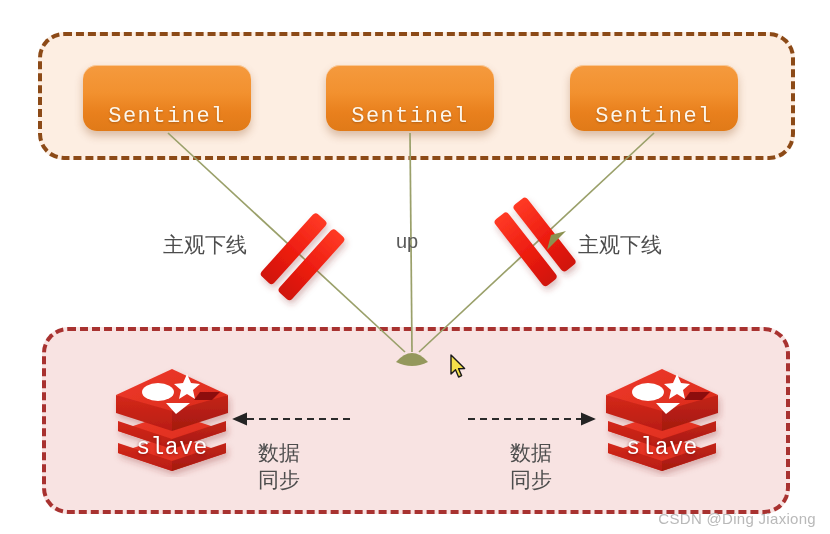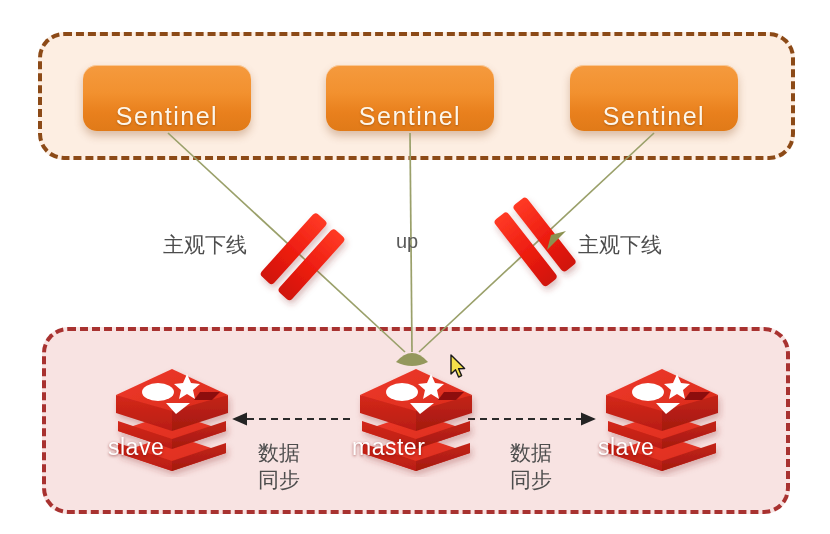--- a/index.html
+++ b/index.html
@@ -50,22 +50,22 @@
     border-radius: 14px;
     background: linear-gradient(180deg, #f59a3e 0%, #f2912f 42%, #e9801d 72%, #e07a18 100%);
     box-shadow: 0 5px 9px rgba(140, 74, 23, 0.30),
                 inset 0 1px 0 rgba(255,255,255,0.45);
     display: flex;
     align-items: center;
     justify-content: center;
   }
   .sentinel-label {
     color: #fdf6ea;
-    font-family: Liberation Sans, sans-serif;
-    font-size: 25px;
+    font-family: Liberation Mono, monospace;
+    font-size: 22px;
     letter-spacing: 1.5px;
     text-shadow: 0 1px 2px rgba(120,60,10,0.45);
     user-select: none;
     margin-top: 36px;
   }
   #sentinel-1 { left: 83px;  top: 65px; }
   #sentinel-2 { left: 326px; top: 65px; }
   #sentinel-3 { left: 570px; top: 65px; }
 
   
@@ -83,25 +83,25 @@
     width: 128px;
     height: 116px;
   }
   #redis-slave-left  { left: 108px; top: 361px; }
   #redis-master      { left: 352px; top: 361px; }
   #redis-slave-right { left: 598px; top: 361px; }
 
   .node-label {
     position: absolute;
     width: 100%;
-    text-align: left;
+    text-align: center;
     bottom: 16px;
     left: 0;
     color: #ffffff;
-    font-family: Liberation Sans, sans-serif;
+    font-family: Liberation Mono, monospace;
     font-size: 23px;
     letter-spacing: 0.5px;
     text-shadow: 0 1px 3px rgba(120,10,10,0.65);
     pointer-events: none;
     user-select: none;
   }
 
   
   .cn-label {
     position: absolute;
@@ -234,40 +234,20 @@
         <path d="M120,34 L120,52 L64,70 L64,50 Z" fill="url(#cubeRight)"></path>
         <ellipse cx="50" cy="31" rx="16" ry="9" fill="#ffffff"></ellipse>
         <path d="M79,13 L83,22 L92,23 L85,29 L87,38 L79,33 L71,38 L73,29 L66,23 L75,22 Z" fill="#ffffff"></path>
         <path d="M58,42 L82,42 L68,53 Z" fill="#ffffff"></path>
         <path d="M92,31 L112,31 L104,39 L86,39 Z" fill="#8d1008"></path>
       </g>
     </svg>
     <div class="node-label">slave</div>
   </div>
 
-  <div id="redis-master" class="redis-node">
-    <svg viewBox="0 0 128 116" width="128" height="116">
-      <g filter="url(#softShadow)">
-        <path d="M64,74 L118,92 L64,110 L10,92 Z" fill="url(#cubeTop)"></path>
-        <path d="M10,92 L10,82 L64,100 L64,110 Z" fill="url(#cubeLeft)"></path>
-        <path d="M118,92 L118,82 L64,100 L64,110 Z" fill="url(#cubeRight)"></path>
-        <path d="M64,52 L118,70 L64,88 L10,70 Z" fill="url(#cubeTop)"></path>
-        <path d="M10,70 L10,60 L64,78 L64,88 Z" fill="url(#cubeLeft)"></path>
-        <path d="M118,70 L118,60 L64,78 L64,88 Z" fill="url(#cubeRight)"></path>
-        <path d="M64,8 L120,34 L64,60 L8,34 Z" fill="url(#cubeTop)"></path>
-        <path d="M8,34 L8,52 L64,70 L64,50 Z" fill="url(#cubeLeft)"></path>
-        <path d="M120,34 L120,52 L64,70 L64,50 Z" fill="url(#cubeRight)"></path>
-        <ellipse cx="50" cy="31" rx="16" ry="9" fill="#ffffff"></ellipse>
-        <path d="M79,13 L83,22 L92,23 L85,29 L87,38 L79,33 L71,38 L73,29 L66,23 L75,22 Z" fill="#ffffff"></path>
-        <path d="M58,42 L82,42 L68,53 Z" fill="#ffffff"></path>
-        <path d="M92,31 L112,31 L104,39 L86,39 Z" fill="#8d1008"></path>
-      </g>
-    </svg>
-    <div class="node-label">master</div>
-  </div>
 
   <div id="redis-slave-right" class="redis-node">
     <svg viewBox="0 0 128 116" width="128" height="116">
       <g filter="url(#softShadow)">
         <path d="M64,74 L118,92 L64,110 L10,92 Z" fill="url(#cubeTop)"></path>
         <path d="M10,92 L10,82 L64,100 L64,110 Z" fill="url(#cubeLeft)"></path>
         <path d="M118,92 L118,82 L64,100 L64,110 Z" fill="url(#cubeRight)"></path>
         <path d="M64,52 L118,70 L64,88 L10,70 Z" fill="url(#cubeTop)"></path>
         <path d="M10,70 L10,60 L64,78 L64,88 Z" fill="url(#cubeLeft)"></path>
         <path d="M118,70 L118,60 L64,78 L64,88 Z" fill="url(#cubeRight)"></path>
@@ -288,14 +268,15 @@
   <div id="label-up" class="cn-label">up</div>
   <div id="label-sync-left" class="cn-label">数据
 同步</div>
   <div id="label-sync-right" class="cn-label">数据
 同步</div>
 
   <svg id="mouse-cursor" viewBox="0 0 18 26">
     <path d="M1,1 L1,20 L5.5,15.8 L8.6,23 L11.6,21.6 L8.6,14.7 L14.6,14.5 Z" fill="#f5e14a" stroke="#1a1a1a" stroke-width="1.4" stroke-linejoin="round"></path>
   </svg>
 
+  <div id="watermark">CSDN @Ding Jiaxiong</div>
 
 </div>
 
 </body></html>

